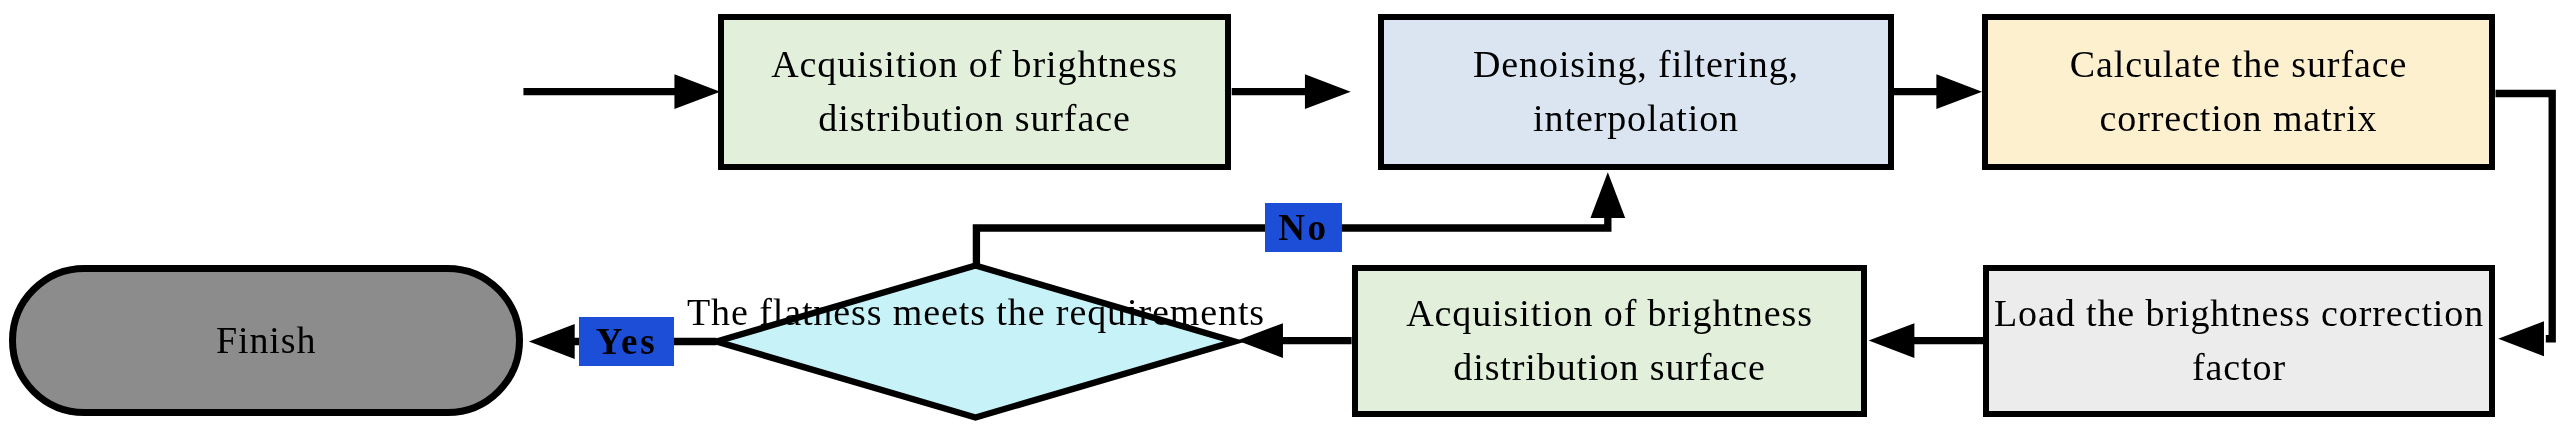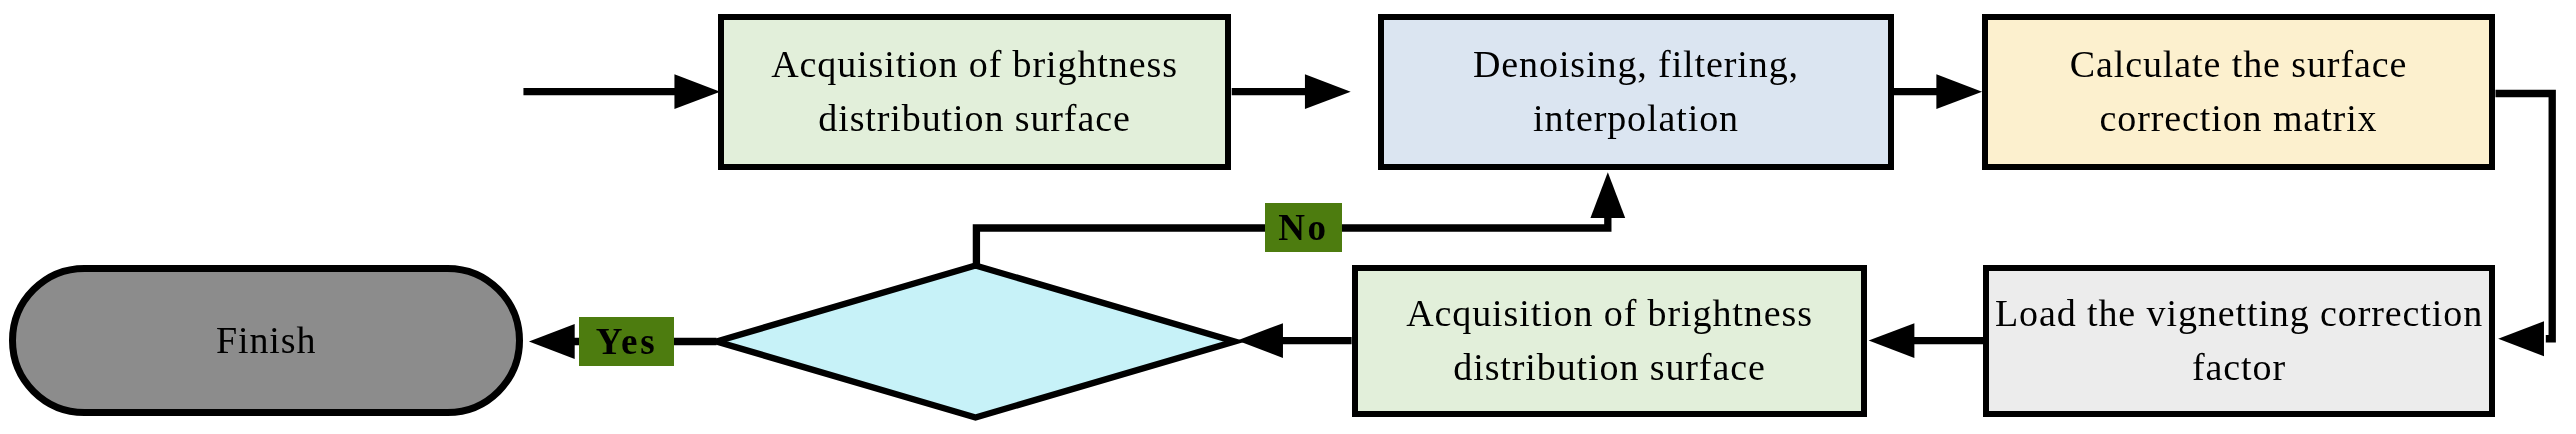--- a/index.html
+++ b/index.html
@@ -69,21 +69,21 @@
     left: 683px;
     top: 282px;
     width: 586px;
     text-align: center;
     font-size: 38px;
     line-height: 60px;
     letter-spacing: 0.9px;
   }
   .edge-label {
     position: absolute;
-    background: #4d7c0f;
+    background: #1d4ed8;
     font-weight: bold;
     font-size: 37px;
     text-align: center;
     letter-spacing: 2.7px;
     line-height: 49px;
   }
   .edge-label-yes { left: 579px;  top: 317px; width: 95px; height: 49px; }
   .edge-label-no  { left: 1265px; top: 203px; width: 77px;  height: 49px; }
 </style>
 </head>
@@ -135,21 +135,22 @@
 
   <div class="node process node-calc">
     <span>Calculate the surface correction matrix</span>
   </div>
 
   <div class="node process node-acq-bot">
     <span>Acquisition of brightness distribution surface</span>
   </div>
 
   <div class="node process node-load">
-    <span>Load the vignetting correction factor</span>
+    <span>Load the brightness correction factor</span>
   </div>
 
+  <div class="diamond-label">The flatness meets the requirements</div>
 
   <div class="edge-label edge-label-yes">Yes</div>
   <div class="edge-label edge-label-no">No</div>
 
 </div>
 
 
 </body></html>

